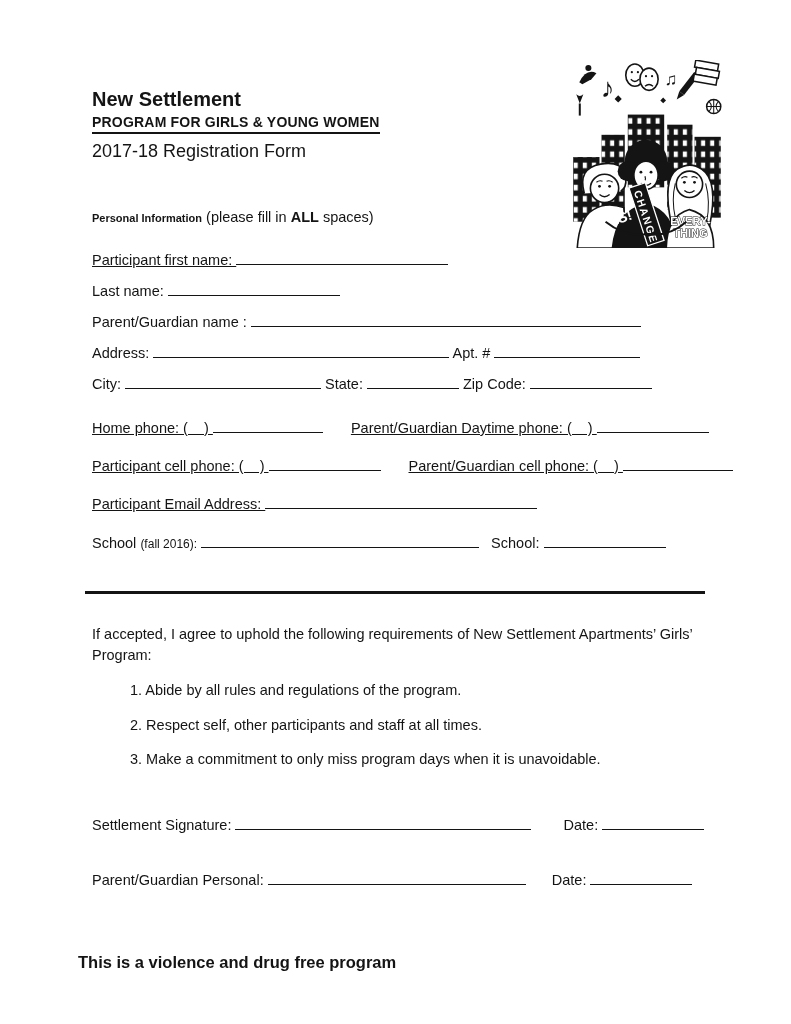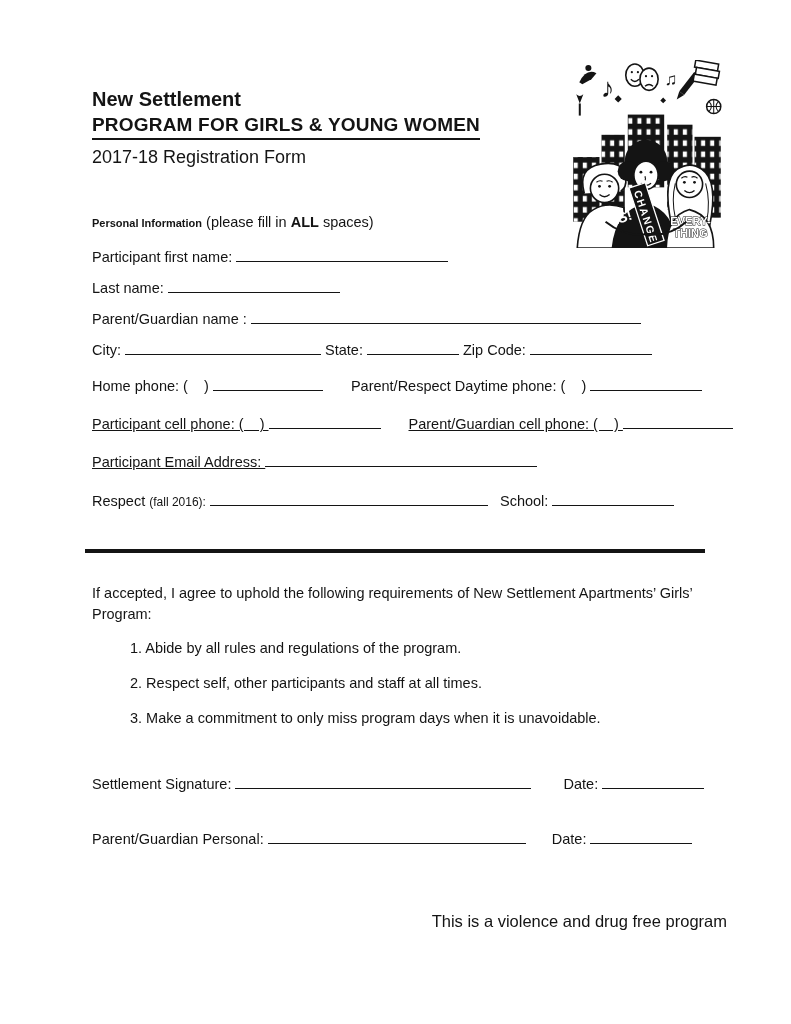--- a/index.html
+++ b/index.html
@@ -10,21 +10,21 @@
     color:#141414;
     font-family:"Liberation Sans","DejaVu Sans",sans-serif;
     overflow:hidden;
     box-sizing:border-box;
     padding:88px 64px 0 92px;
   }
   
   .org{font-size:20px;font-weight:bold;line-height:1.15;}
   .title{
     display:inline-block;
-    font-size:19px;font-weight:bold;letter-spacing:.2px;
+    font-size:14px;font-weight:bold;letter-spacing:.2px;
     border-bottom:2.5px solid #141414;
     padding-bottom:2px;margin-top:4px;line-height:1.1;
   }
   .subtitle{font-size:18px;margin-top:7px;line-height:1.2;}
   
   .logo{position:absolute;left:571px;top:60px;width:152px;height:188px;}
   
   .sec-head{margin-top:46px;font-size:14.5px;}
   .sec-head .hb{font-weight:bold;font-size:11px;}
   .b{font-weight:bold;}
@@ -32,29 +32,29 @@
   .lbl{white-space:pre;}
   .bl{
     display:inline-block;
     border-bottom:1.6px solid #141414;
     height:13px;
     vertical-align:baseline;
   }
   .gap28{display:inline-block;width:28px;}
   .gap22{display:inline-block;width:22px;}
   .gap12{display:inline-block;width:12px;}
-  .mt20{margin-top:20px;text-decoration:underline;} .mt25{margin-top:18px;} .mt21{margin-top:21px;}
+  .mt20{margin-top:20px;text-decoration:underline;} .mt25{margin-top:26px;text-decoration:underline;} .mt21{margin-top:21px;}
   .small{font-size:12px;}
   .divider{margin:38px 0 0 -7px;width:620px;height:3.5px;background:#141414;}
   .intro{margin-top:30px;font-size:14.5px;line-height:1.42;max-width:636px;}
   .rules{margin:1px 0 0 38px;font-size:14.5px;line-height:1.44;}
   .rules div{margin-top:14px;}
   .sig1{margin-top:46px;}
   .sig2{margin-top:37px;}
-  .footer{margin-top:64px;margin-left:-14px;text-align:right;font-size:16.5px;font-weight:normal;}
+  .footer{margin-top:64px;margin-left:-14px;text-align:left;font-size:16.5px;font-weight:bold;}
 </style>
 </head>
 <body>
 
 <div class="page">
 
   <div class="logo">
     <svg viewBox="0 0 150 186" width="152" height="188" xmlns="http://www.w3.org/2000/svg">
       <defs>
         <pattern id="win" width="9" height="11" patternUnits="userSpaceOnUse">
@@ -166,33 +166,36 @@
   <div class="row mt25">
     <span class="lbl">Participant first name: </span><span class="bl" style="width:212px"></span>
   </div>
   <div class="row">
     <span class="lbl">Last name: </span><span class="bl" style="width:172px"></span>
   </div>
   <div class="row">
     <span class="lbl">Parent/Guardian name : </span><span class="bl" style="width:390px"></span>
   </div>
   <div class="row">
+    <span class="lbl">Address: </span><span class="bl" style="width:296px"></span><span class="lbl"> Apt. # </span><span class="bl" style="width:146px"></span>
+  </div>
+  <div class="row">
     <span class="lbl">City: </span><span class="bl" style="width:196px"></span><span class="lbl"> State: </span><span class="bl" style="width:92px"></span><span class="lbl"> Zip Code: </span><span class="bl" style="width:122px"></span>
   </div>
   <div class="row mt25">
-    <span class="lbl">Home phone: (    ) </span><span class="bl" style="width:110px"></span><span class="gap28"></span><span class="lbl">Parent/Respect Daytime phone: (    ) </span><span class="bl" style="width:112px"></span>
+    <span class="lbl">Home phone: (    ) </span><span class="bl" style="width:110px"></span><span class="gap28"></span><span class="lbl">Parent/Guardian Daytime phone: (    ) </span><span class="bl" style="width:112px"></span>
   </div>
   <div class="row mt20">
     <span class="lbl">Participant cell phone: (    ) </span><span class="bl" style="width:112px"></span><span class="gap28"></span><span class="lbl">Parent/Guardian cell phone: (    ) </span><span class="bl" style="width:110px"></span>
   </div>
   <div class="row mt20">
     <span class="lbl">Participant Email Address: </span><span class="bl" style="width:272px"></span>
   </div>
   <div class="row mt21">
-    <span class="lbl">Respect </span><span class="small lbl">(fall 2016):</span><span class="lbl"> </span><span class="bl" style="width:278px"></span><span class="gap12"></span><span class="lbl">School: </span><span class="bl" style="width:122px"></span>
+    <span class="lbl">School </span><span class="small lbl">(fall 2016):</span><span class="lbl"> </span><span class="bl" style="width:278px"></span><span class="gap12"></span><span class="lbl">School: </span><span class="bl" style="width:122px"></span>
   </div>
 
   <div class="divider"></div>
 
   <div class="intro">If accepted, I agree to uphold the following requirements of New Settlement Apartments’ Girls’ Program:</div>
   <div class="rules">
     <div>1. Abide by all rules and regulations of the program.</div>
     <div>2. Respect self, other participants and staff at all times.</div>
     <div>3. Make a commitment to only miss program days when it is unavoidable.</div>
   </div>

